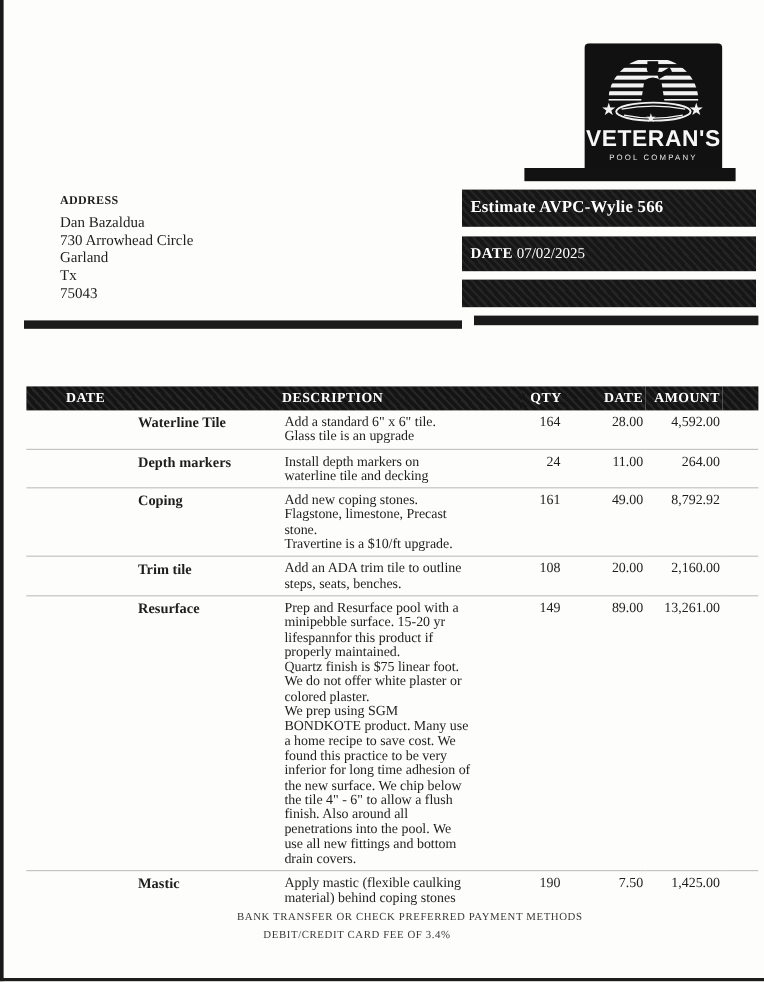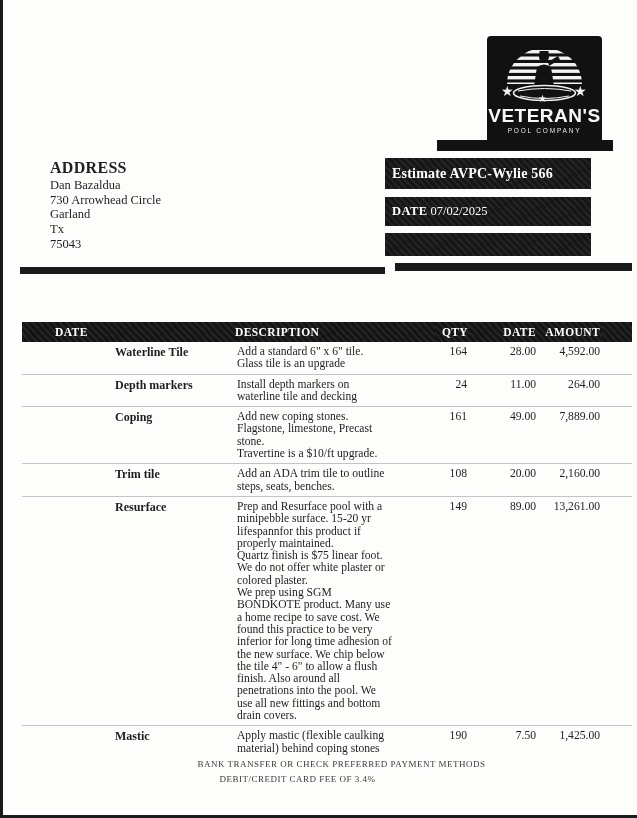--- a/index.html
+++ b/index.html
@@ -18,25 +18,25 @@
   
   .company-block{position:absolute;left:50px;top:33px;line-height:15px;font-size:12.5px;letter-spacing:.2px;}
   .company-name{font-size:13.5px;font-weight:bold;margin-bottom:3px;}
 
   
   .logo-box{position:absolute;left:487px;top:36px;width:115px;height:111px;}
   .logo-strip{position:absolute;left:437px;top:140px;width:176px;height:11px;background:#121212;}
 
   
   .customer-block{position:absolute;left:50px;top:161px;font-size:12.5px;line-height:14.8px;}
-  .customer-label{font-weight:bold;font-size:16px;letter-spacing:.3px;margin-bottom:2px;}
+  .customer-label{font-weight:bold;font-size:10px;letter-spacing:.3px;margin-bottom:2px;}
 
   
   .bar{
-    position:absolute;left:385px;width:206px;
+    position:absolute;left:385px;width:245px;
     background-color:#161616;
     background-image:repeating-linear-gradient(47deg, rgba(255,255,255,.06) 0 2px, rgba(0,0,0,0) 2px 5px);
     color:#fff;
   }
   .bar-estimate{top:158px;height:31px;font-size:14px;font-weight:bold;line-height:31px;padding-left:7px;box-sizing:border-box;letter-spacing:.2px;}
   .bar-date{top:197px;height:29px;font-size:12.5px;line-height:29px;padding-left:7px;box-sizing:border-box;}
   .bar-date b{letter-spacing:.4px;}
   .bar-blank{top:233px;height:23px;}
   .thinbar-left{position:absolute;left:20px;top:267px;width:365px;height:7px;background:#1a1a1a;}
   .thinbar-right{position:absolute;left:395px;top:263px;width:237px;height:8px;background:#1a1a1a;}
@@ -180,21 +180,21 @@
       </tr>
       <tr class="sep">
         <td></td>
         <td class="cell-item">Coping</td>
         <td class="cell-desc">Add new coping stones.
 Flagstone, limestone, Precast
 stone.
 Travertine is a $10/ft upgrade.</td>
         <td class="cell-num">161</td>
         <td class="cell-rate">49.00</td>
-        <td class="cell-amt">7,889.00</td>
+        <td class="cell-amt">8,792.92</td>
         <td></td>
       </tr>
       <tr class="sep">
         <td></td>
         <td class="cell-item">Trim tile</td>
         <td class="cell-desc">Add an ADA  trim tile to outline
 steps, seats, benches.</td>
         <td class="cell-num">108</td>
         <td class="cell-rate">20.00</td>
         <td class="cell-amt">2,160.00</td>

